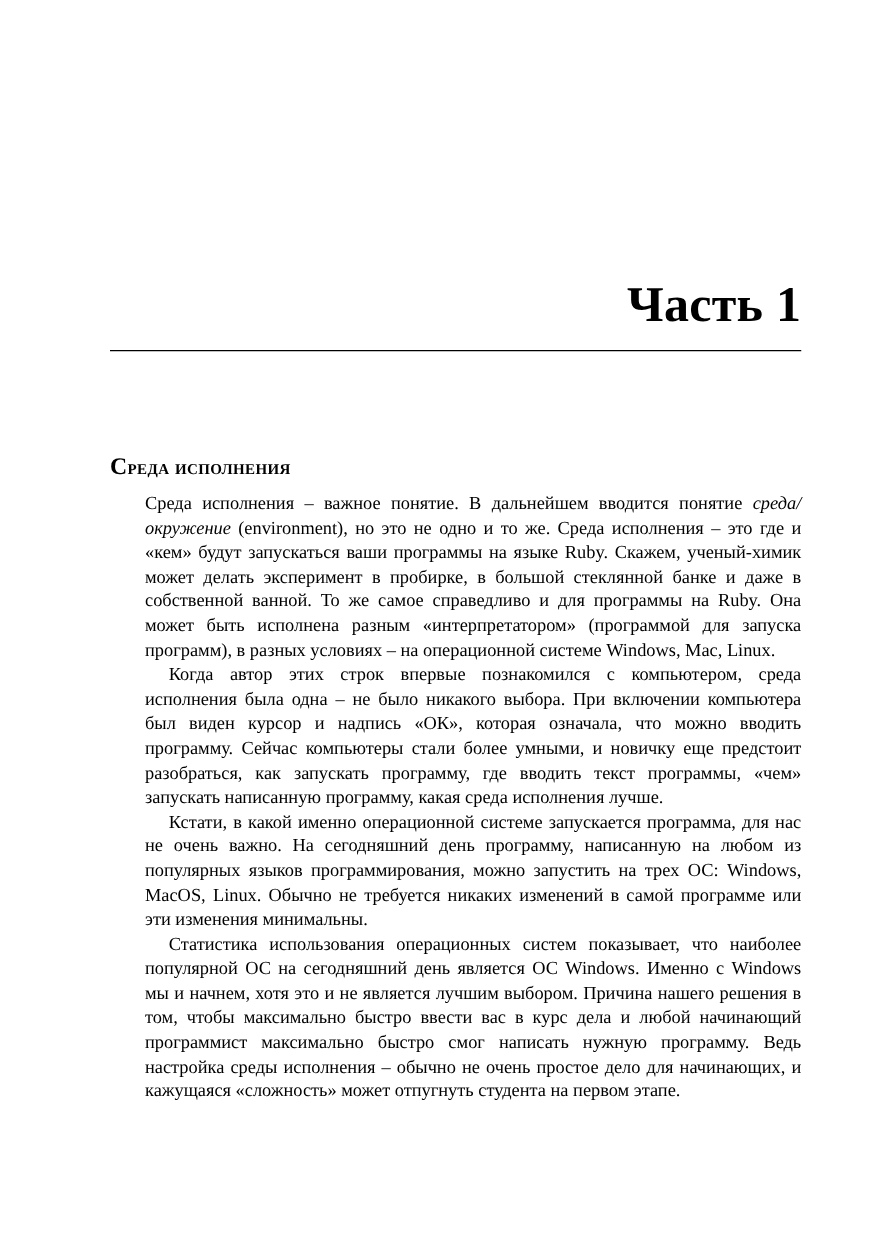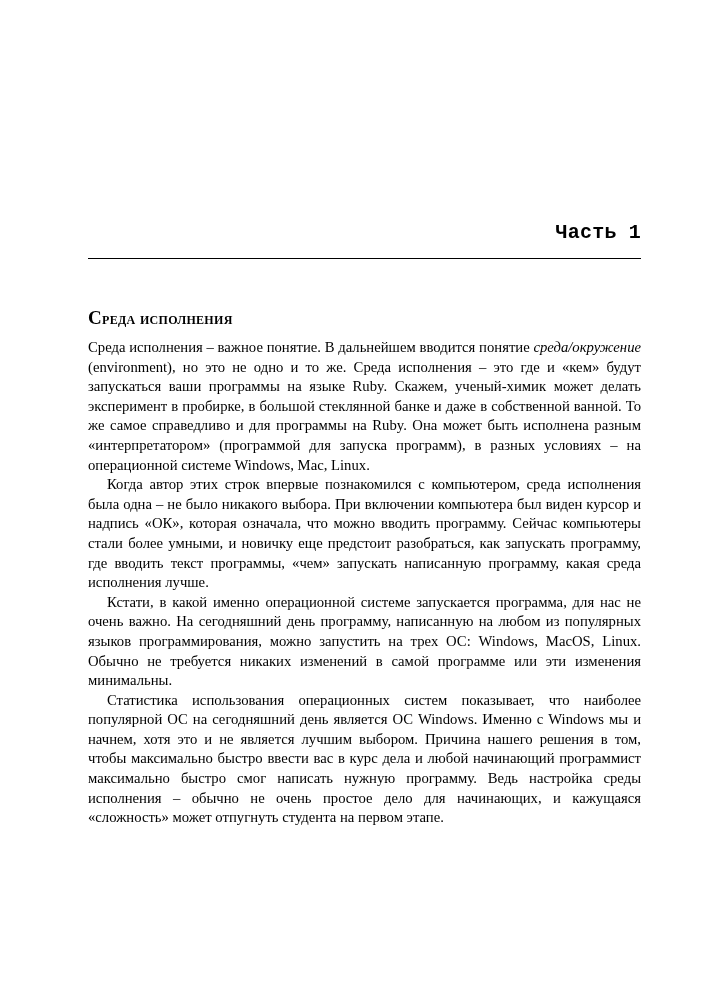--- a/index.html
+++ b/index.html
@@ -19,23 +19,23 @@
     width: 703px;
     height: 1001px;
     box-sizing: border-box;
     padding: 0 62px 0 88px;
   }
   .part-head {
     margin-top: 222px;
     text-align: right;
   }
   .part-number {
-    font-family: Liberation Mono, monospace;
+    font-family: Liberation Serif, serif;
     font-weight: bold;
-    font-size: 20px;
+    font-size: 40px;
     line-height: 1.1;
     letter-spacing: 0.2px;
     color: #000;
     margin: 0 0 14px 0;
     text-align: right;
   }
   .part-rule {
     border: none;
     border-top: 1px solid #000;
     margin: 0 0 16px 0;
@@ -44,36 +44,37 @@
   .part-title {
     font-family: "Liberation Sans", sans-serif;
     font-weight: bold;
     font-size: 37px;
     line-height: 1.12;
     color: #000;
     margin: 0;
     text-align: right;
   }
   .section-head {
-    margin-top: 48px;
+    margin-top: 82px;
     font-family: "Liberation Serif", serif;
     font-weight: bold;
     font-size: 16.5px;
     letter-spacing: 0.3px;
     color: #000;
   }
   .section-head .first-letter {
     font-size: 19px;
   }
   .section-head .rest {
     font-variant: small-caps;
     font-size: 16.5px;
   }
   .body-copy {
     margin-top: 9px;
+    margin-left: 28px;
   }
   .body-copy p {
     margin: 0;
     font-size: 14.7px;
     line-height: 19.6px;
     text-align: justify;
     text-indent: 19px;
     hyphens: manual;
   }
   .body-copy p.no-indent {

